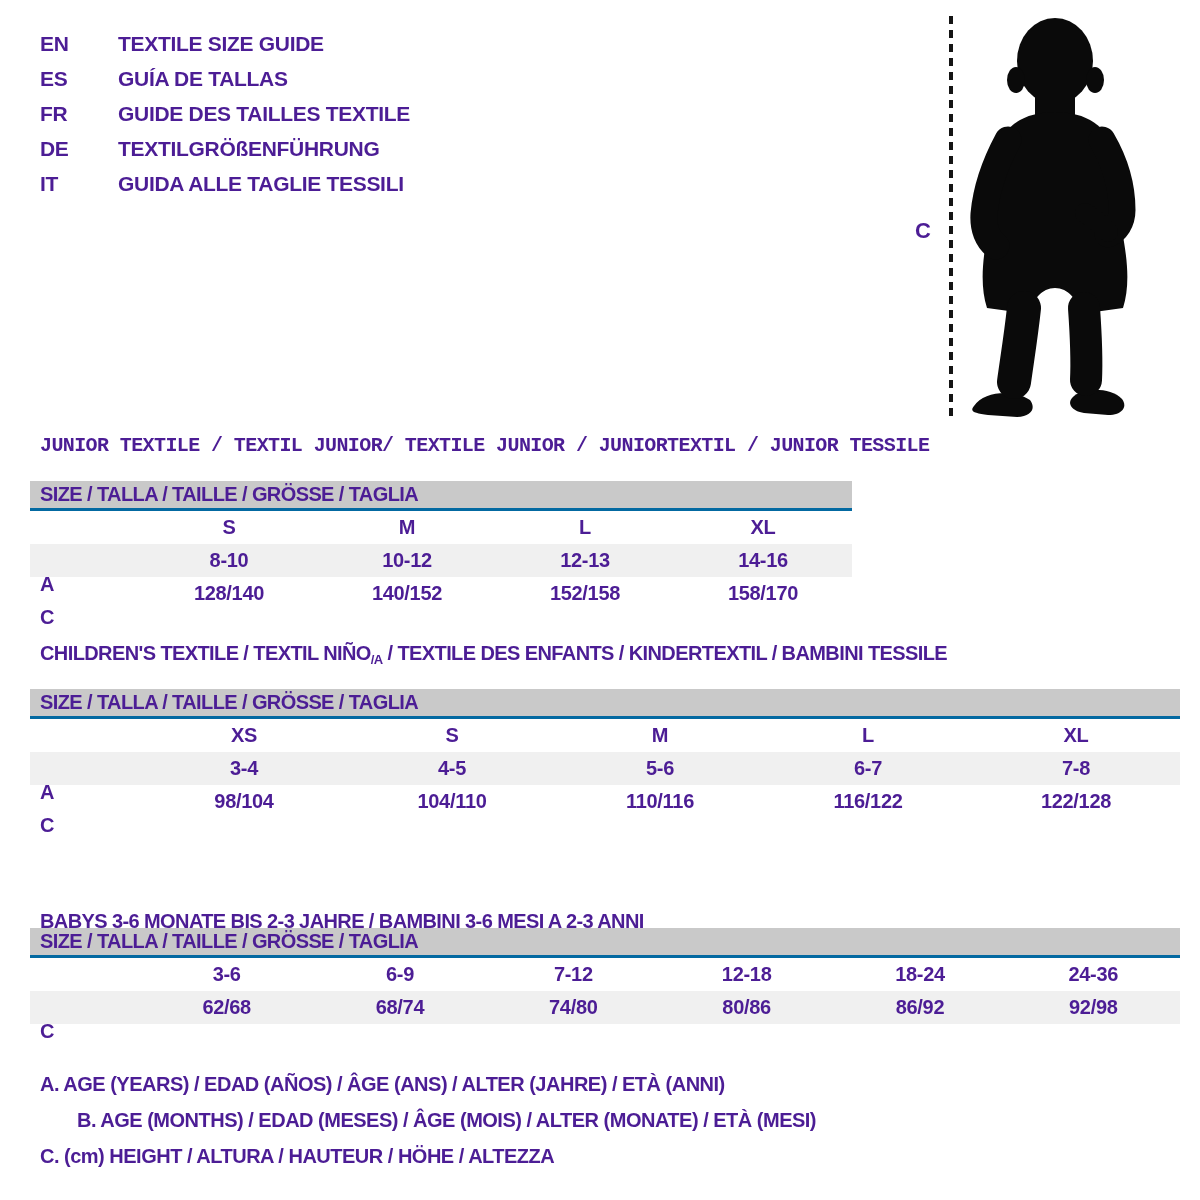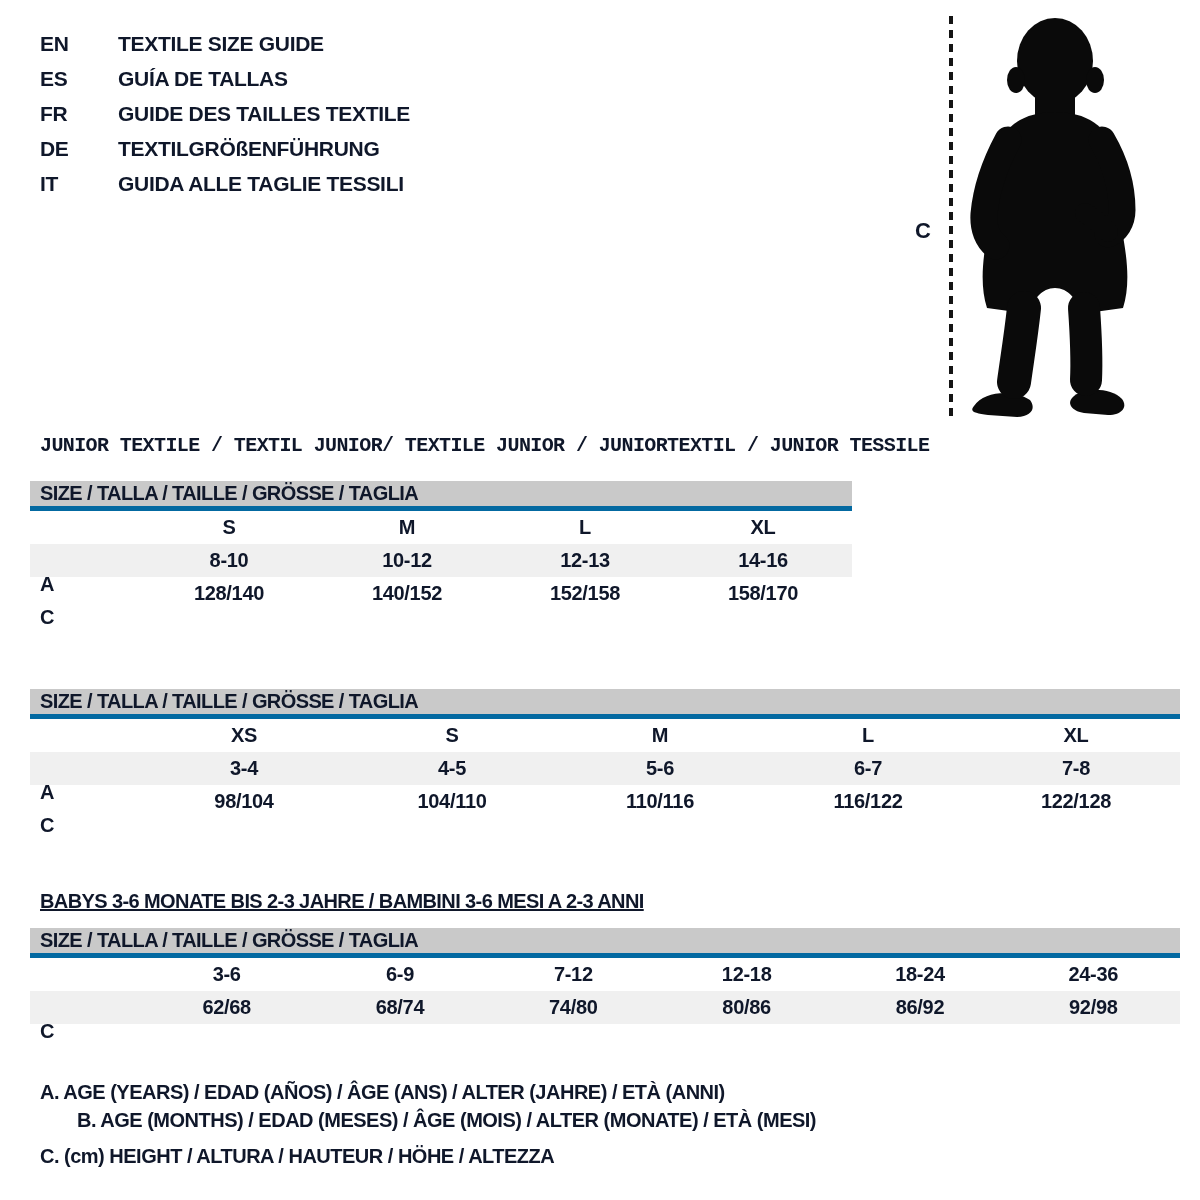--- a/index.html
+++ b/index.html
@@ -3,21 +3,21 @@
 <meta charset="utf-8">
 <style>
   html, body { margin: 0; padding: 0; background: #ffffff; }
   .page {
     position: relative;
     width: 1200px;
     height: 1200px;
     background: #ffffff;
     font-family: "Liberation Sans", "DejaVu Sans", sans-serif;
     font-weight: 700;
-    color: #0f172a;
+    color: #4c1d95;
     letter-spacing: -0.3px;
     overflow: hidden;
   }
 
   
   .lang-block {
     position: absolute;
     left: 40px;
     top: 32px;
     display: grid;
@@ -55,21 +55,21 @@
   .section-title {
     position: absolute;
     left: 40px;
     font-size: 20px;
     letter-spacing: -0.6px;
     white-space: nowrap;
   }
   .title-junior  { top: 434px; font-family: Liberation Mono, monospace; }
   .title-children{ top: 642px; }
   .title-babies1 { top: 847px; }
-  .title-babies2 { top: 890px; text-decoration: underline; }
+  .title-babies2 { top: 910px; }
   .sub-a {
     font-size: 13px;
     vertical-align: -4px;
   }
 
   .stable {
     position: absolute;
     left: 30px;
     display: flex;
     flex-direction: column;
@@ -79,21 +79,21 @@
   .t-babies   { top: 928px; width: 1150px; }
 
   .size-header {
     height: 30px;
     background: #c9c9c9;
     display: flex;
     align-items: center;
     padding-left: 10px;
     font-size: 20px;
     letter-spacing: -0.6px;
-    border-bottom: 5px solid #0369a1;
+    border-bottom: 3px solid #0369a1;
     box-sizing: border-box;
   }
   .trow {
     height: 33px;
     display: flex;
     align-items: center;
     font-size: 20px;
   }
   .trow.shaded { background: #f0f0f0; }
   .tcell-label {
@@ -109,21 +109,21 @@
   }
 
   
   .legend-line {
     position: absolute;
     left: 40px;
     font-size: 20px;
     letter-spacing: -0.5px;
     white-space: nowrap;
   }
-  .legend-a { top: 1073px; margin-top: 8px; }
+  .legend-a { top: 1073px; }
   .legend-b { top: 1109px; margin-left: 37px; }
   .legend-c { top: 1145px; }
 </style>
 </head>
 <body>
 
 <div class="page">
 
   <div class="lang-block">
     <span>EN</span>
@@ -179,20 +179,23 @@
     </div>
     <div class="trow">
       <span class="tcell-label">C</span>
       <span class="tcell">128/140</span>
       <span class="tcell">140/152</span>
       <span class="tcell">152/158</span>
       <span class="tcell">158/170</span>
     </div>
   </div>
 
+  <div class="section-title title-children">
+    <span>CHILDREN'S TEXTILE / TEXTIL NIÑO</span><span class="sub-a">/A</span><span> / TEXTILE DES ENFANTS / KINDERTEXTIL / BAMBINI TESSILE</span>
+  </div>
   <div class="stable t-children">
     <div class="size-header">SIZE / TALLA / TAILLE / GRÖSSE / TAGLIA</div>
     <div class="trow">
       <span class="tcell-label">Europe</span>
       <span class="tcell">XS</span>
       <span class="tcell">S</span>
       <span class="tcell">M</span>
       <span class="tcell">L</span>
       <span class="tcell">XL</span>
     </div>

